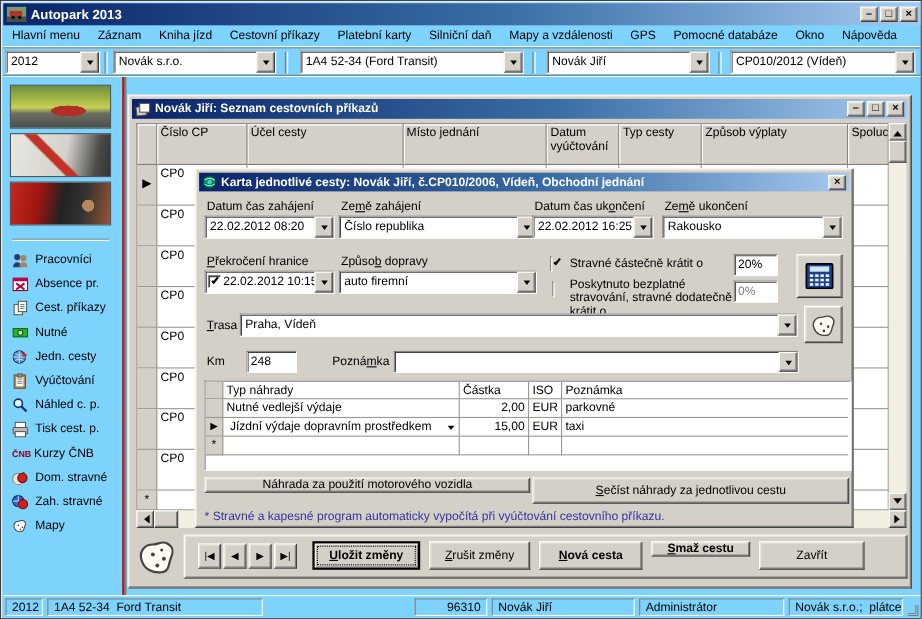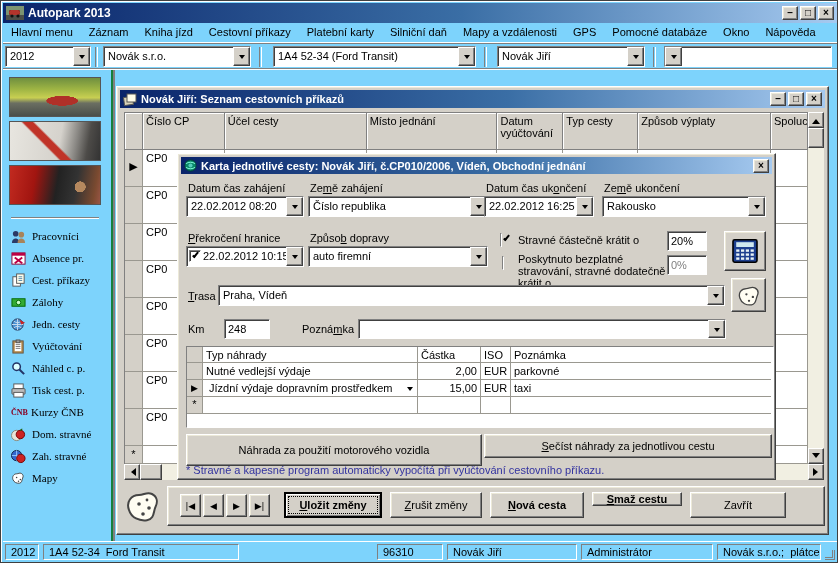--- a/index.html
+++ b/index.html
@@ -113,27 +113,28 @@
     </div>
     <div class="abs sep" style="left:481px;top:1px;"></div>
     <div class="abs combo" style="left:494px;top:2px;width:148px;height:21px;">
       <span class="ctext">Novák Jiří</span>
       <span class="dbtn">
           <i class="tri-d"></i>
         </span>
     </div>
     <div class="abs sep" style="left:650px;top:1px;"></div>
     <div class="abs combo" style="left:661px;top:2px;width:168px;height:21px;">
+      <span class="ctext">CP010/2012 (Vídeň)</span>
       <span class="dbtn">
           <i class="tri-d"></i>
         </span>
     </div>
   </div>
 
-  <div class="abs" style="left:2px;top:69px;width:110px;height:471px;border-right:2px solid #15803d;box-shadow:2px 0 0 #808080;font-family:Liberation Serif, serif;">
+  <div class="abs" style="left:2px;top:69px;width:110px;height:471px;border-right:2px solid #b91c1c;box-shadow:2px 0 0 #808080;">
     <div class="photo" style="margin:7px 0 0 6px;background:
         radial-gradient(ellipse 26px 8px at 58% 60%, #b03028 0 60%, rgba(0,0,0,0) 62%),
         linear-gradient(180deg,#6f8f3f 0%,#9fb544 30%,#c8cf52 52%,#6b6f62 66%,#4a4e4a 100%);"></div>
     <div class="photo" style="margin:4px 0 0 6px;background:
         linear-gradient(45deg, rgba(0,0,0,0) 38%, #c03328 40% 47%, rgba(0,0,0,0) 49%),
         linear-gradient(100deg,#e8e6e0 0%,#d5d2cc 55%,#8a8884 72%,#4d4b48 85%,#333 100%);"></div>
     <div class="photo" style="margin:4px 0 0 6px;background:
         radial-gradient(circle 9px at 78% 55%, #b5885e 0 60%, rgba(0,0,0,0) 62%),
         linear-gradient(100deg,#c22a20 0%,#a11510 28%,#222 52%,#333 72%,#7a4a30 92%,#954 100%);"></div>
     <div style="margin:12px 0 6px 8px;width:88px;border-top:1px solid #808080;border-bottom:1px solid #fff;"></div>
@@ -161,21 +162,21 @@
           <rect x="6" y="1" width="8" height="10" fill="#ffe" stroke="#555"></rect>
           <path d="M8 4h4M8 6h4M8 8h4" stroke="#58a" stroke-width="1"></path>
         </svg>
       <span class="lbl">Cest. příkazy</span>
     </div>
     <div class="sideitem">
       <svg width="15" height="15" viewBox="0 0 16 16">
           <rect x="1" y="4" width="14" height="8" fill="#3a3" stroke="#060"></rect>
           <circle cx="8" cy="8" r="2.4" fill="#cfc" stroke="#060"></circle>
         </svg>
-      <span class="lbl">Zálohy</span>
+      <span class="lbl">Nutné</span>
     </div>
     <div class="sideitem">
       <svg width="15" height="15" viewBox="0 0 16 16">
           <circle cx="7" cy="8" r="6" fill="#4a8fd0" stroke="#235"></circle>
           <path d="M1 8h12M7 2v12M3 4.5c2.5 2 5.5 2 8 0M3 11.5c2.5-2 5.5-2 8 0" stroke="#cde" fill="none"></path>
           <path d="M9 3l6 3-4 2z" fill="#c22"></path>
         </svg>
       <span class="lbl">Jedn. cesty</span>
     </div>
     <div class="sideitem">
@@ -568,34 +569,34 @@
       <div style="display:flex;height:17px;">
         <div class="rowcell" style="width:16px;background:#d4d0c8;text-align:center;padding:1px;"><span>*</span></div>
         <div class="rowcell" style="width:215px;"></div>
         <div class="rowcell" style="width:63px;"></div>
         <div class="rowcell" style="width:30px;"></div>
         <div class="rowcell" style="width:260px;border-right:none;"></div>
       </div>
     </div>
 
     
-    <div class="abs btn" style="left:8px;top:280px;width:296px;height:32px;">
+    <div class="abs btn" style="left:8px;top:280px;width:296px;height:14px;">
       <span>Náhrada za použití motorového vozidla</span>
     </div>
     <div class="abs btn" style="left:306px;top:280px;width:288px;height:24px;">
       <span><u>S</u>ečíst náhrady za jednotlivou cestu</span>
     </div>
 
     
     <span class="abs note" style="left:8px;top:310px;">* Stravné a kapesné program automaticky vypočítá při vyúčtování cestovního příkazu.</span>
   </div>
 
   <div class="abs" style="left:2px;top:540px;width:834px;height:21px;border-top:1px solid #fff;display:flex;align-items:center;padding:0 2px;gap:4px;">
     <div class="statuspanel" style="width:34px;">2012</div>
     <div class="statuspanel" style="width:196px;">1A4 52-34  Ford Transit</div>
-    <div class="statuspanel" style="width:66px;margin-left:134px;text-align:left;">96310</div>
+    <div class="statuspanel" style="width:66px;margin-left:134px;text-align:right;">96310</div>
     <div class="statuspanel" style="width:130px;">Novák Jiří</div>
     <div class="statuspanel" style="width:132px;">Administrátor</div>
     <div class="statuspanel" style="flex:1;">Novák s.r.o.;  plátce DPH</div>
     <div style="width:10px;height:10px;border-right:3px double #808080;border-bottom:3px double #808080;transform:translateY(3px);"></div>
   </div>
 
 </div>
 
 </body></html>

